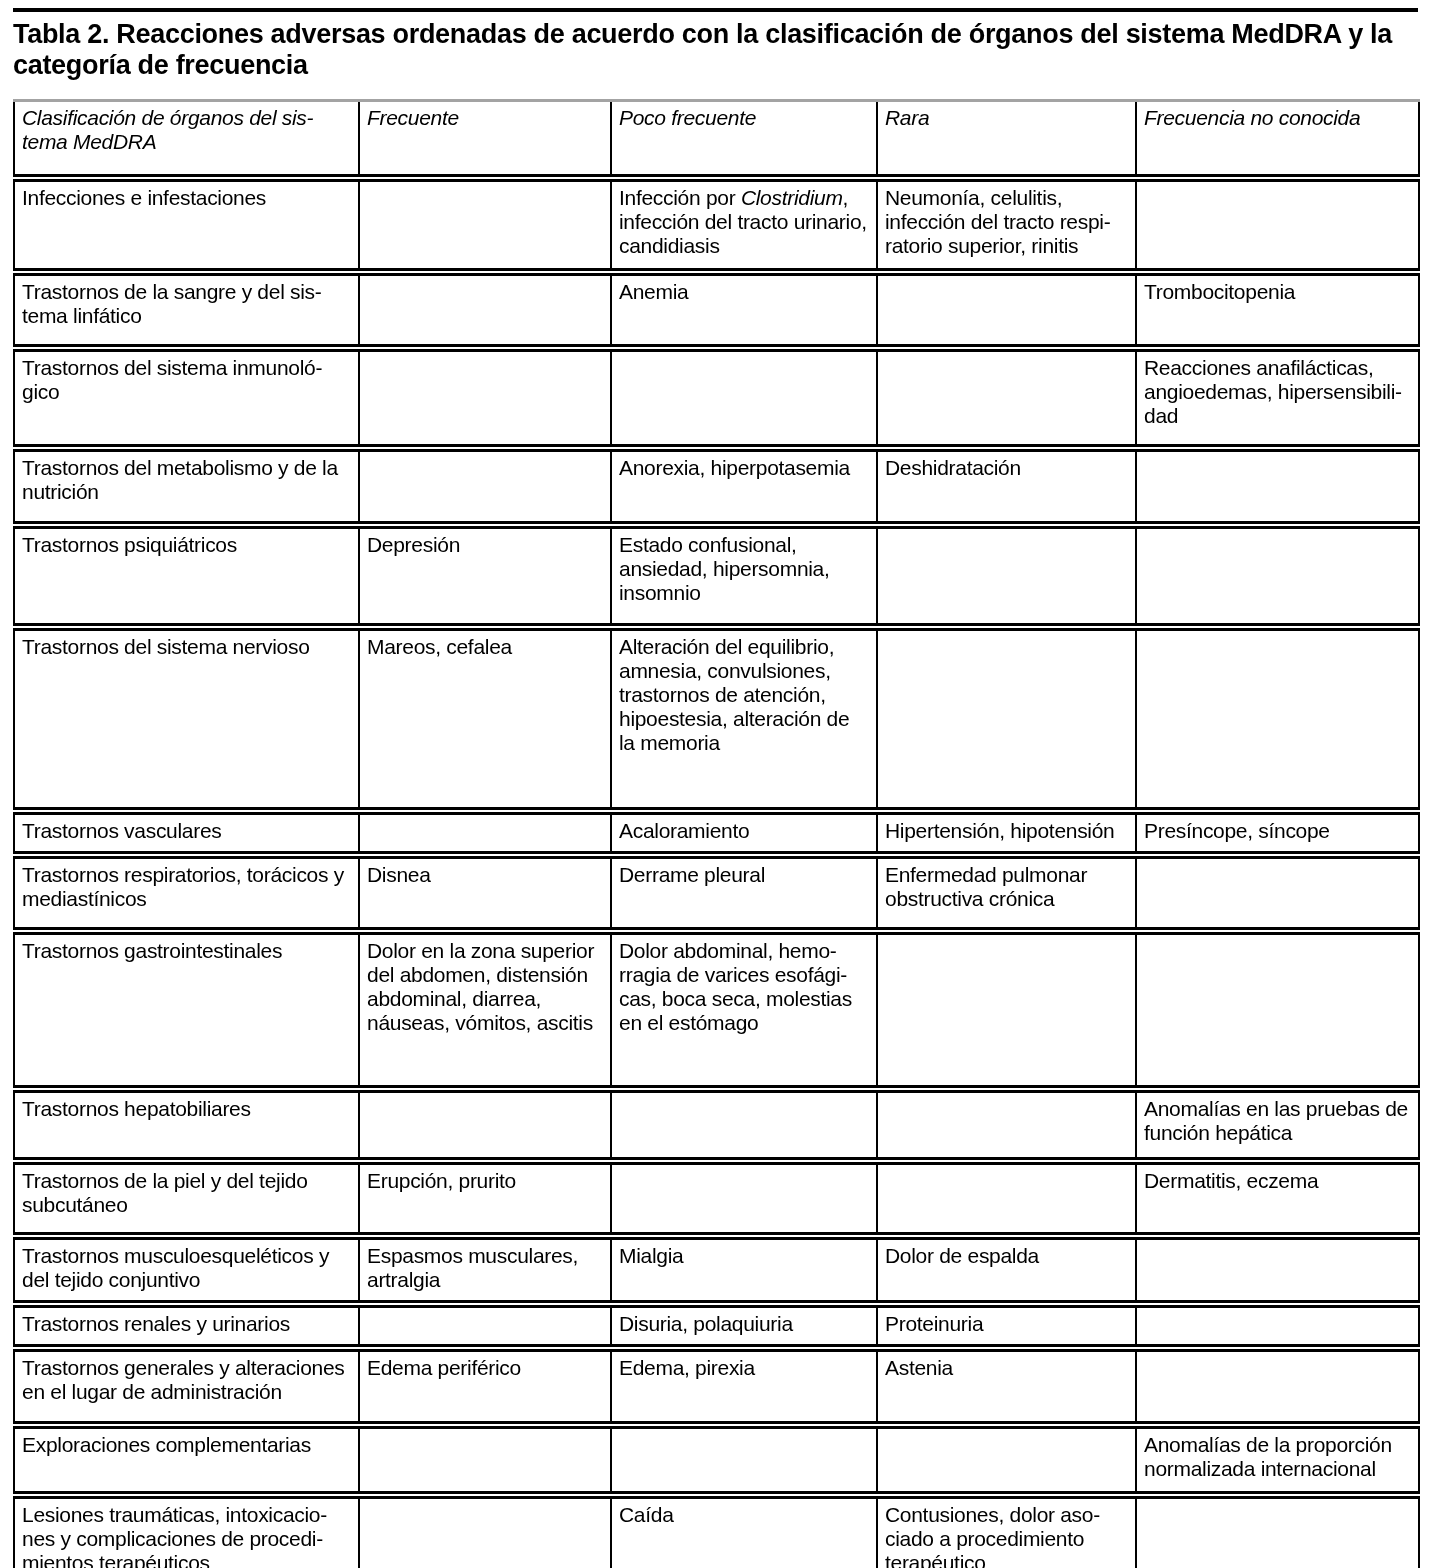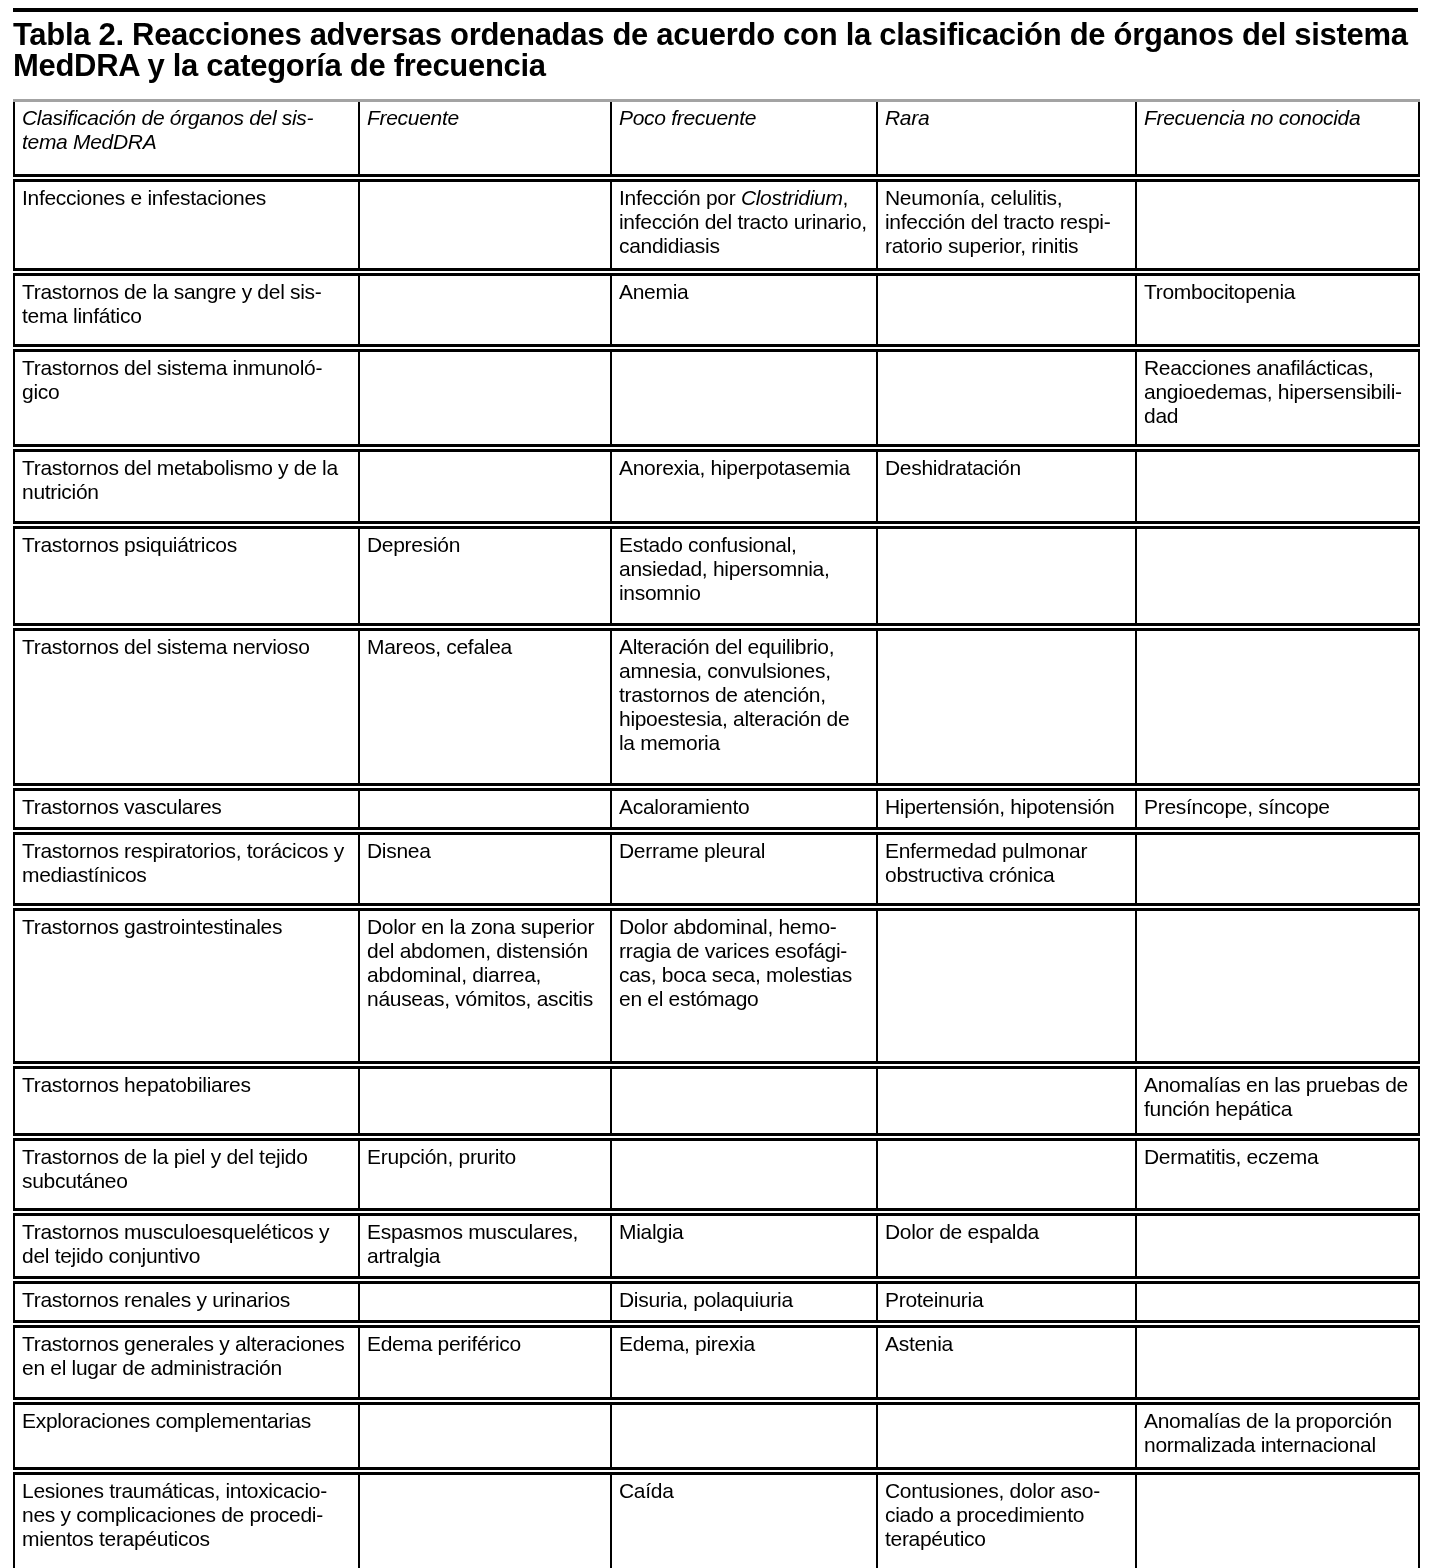--- a/index.html
+++ b/index.html
@@ -17,21 +17,21 @@
     background: #ffffff;
   }
   .top-rule {
     width: 1405px;
     height: 4px;
     background: #000000;
     margin: 0 0 7px 0;
   }
   .title {
     width: 1405px;
-    font-size: 31px;
+    font-size: 27px;
     font-weight: bold;
     line-height: 31px;
     letter-spacing: -0.3px;
     margin: 0 0 18px 0;
   }
   table.adr {
     border-collapse: collapse;
     table-layout: fixed;
     width: 1405px;
   }
@@ -113,21 +113,21 @@
           <td>Deshidratación</td>
           <td></td>
         </tr>
         <tr style="height: 102px;">
           <td>Trastornos psiquiátricos</td>
           <td>Depresión</td>
           <td>Estado confusional, ansiedad, hipersomnia, insomnio</td>
           <td></td>
           <td></td>
         </tr>
-        <tr style="height: 160px;">
+        <tr style="height: 184px;">
           <td>Trastornos del sistema nervioso</td>
           <td>Mareos, cefalea</td>
           <td>Alteración del equilibrio, amnesia, convulsiones, trastornos de atención, hipoestesia, alteración de la memoria</td>
           <td></td>
           <td></td>
         </tr>
         <tr style="height: 44px;">
           <td>Trastornos vasculares</td>
           <td></td>
           <td>Acaloramiento</td>

